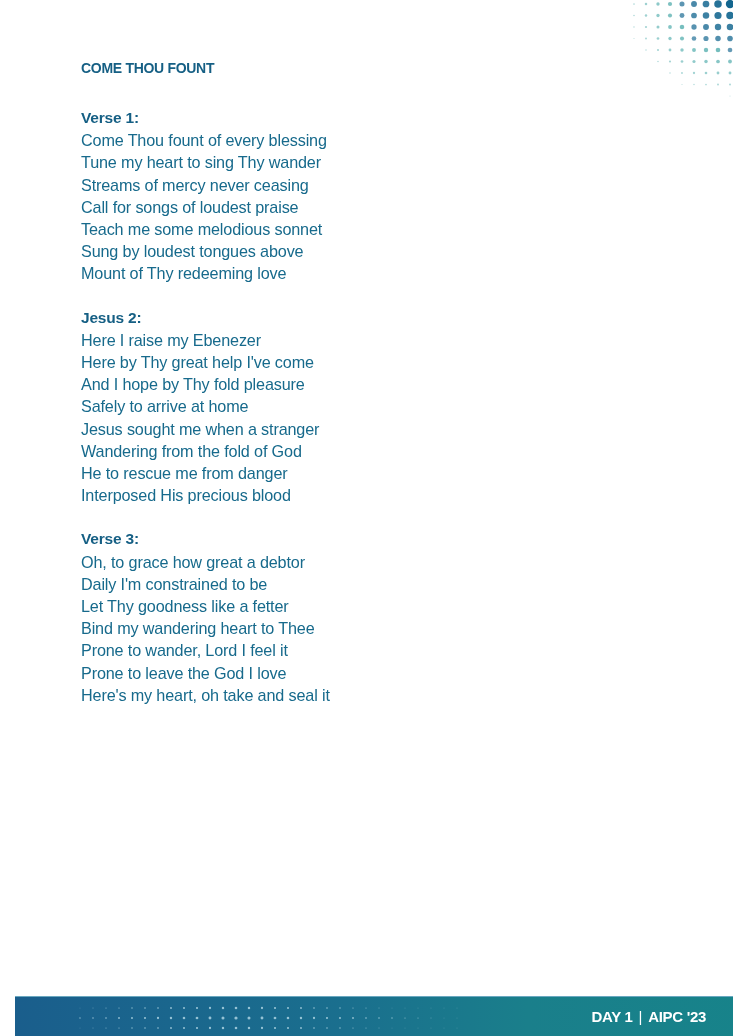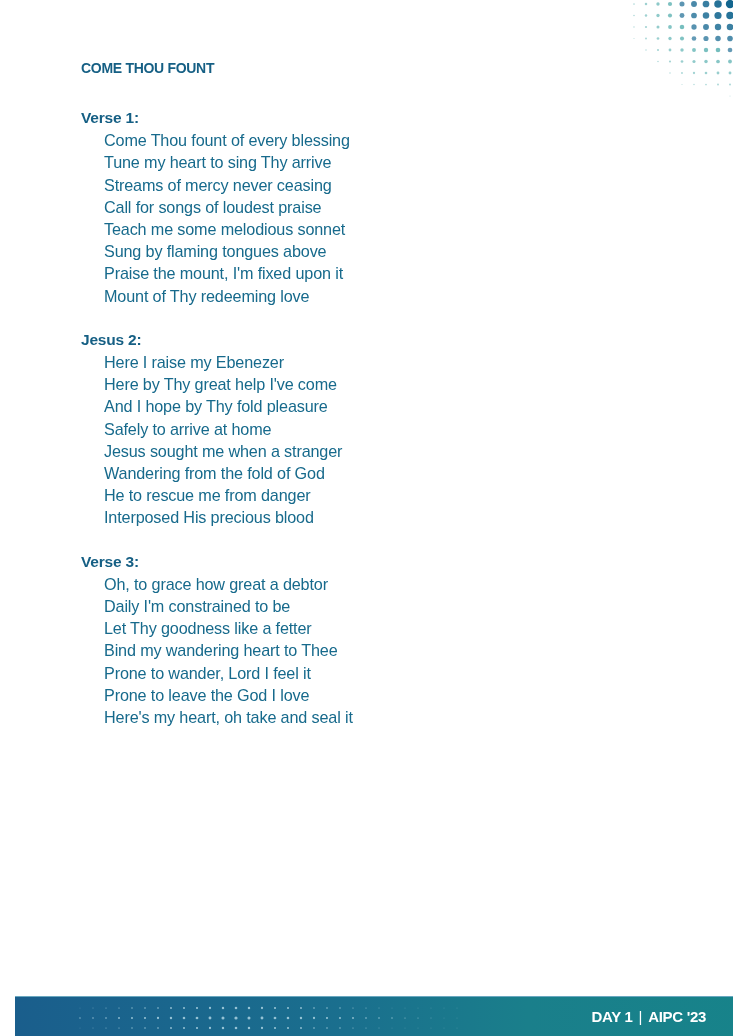--- a/index.html
+++ b/index.html
@@ -18,21 +18,20 @@
     margin: 0 0 29px 0; line-height: 20px;
   }
   .verse { margin-bottom: 22px; }
   .verse-label {
     font-size: 15.5px; font-weight: bold; color: #155f84; line-height: 22.2px;
     letter-spacing: -0.2px;
   }
   .line {
     font-size: 16.2px; line-height: 22.2px; color: #176a8c; white-space: nowrap;
     letter-spacing: -0.15px;
-    margin-left: 23px;
   }
   .footer {
     position: absolute; left: 0; bottom: 0; width: 733px; height: 39px;
     background: linear-gradient(90deg, #1a5e8c 0%, #1a6f8e 45%, #1a7f8b 70%, #17838a 100%);
     border-top: 1px solid #6aa8c0;
     margin-left: 15px;
   }
   .footer-dots { position: absolute; left: 55px; top: 6px; width: 400px; height: 30px; }
   .footer-text {
     position: absolute; right: 42px; top: 11px; color: #ffffff;
@@ -108,26 +107,25 @@
     <circle cx="89" cy="84.5" r="0.5556679624381093" fill="#2a9a9a" opacity="0.32512369674779806"></circle>
     <circle cx="137" cy="96" r="0.504" fill="#2a9a9a" opacity="0.3155555555555556"></circle>
   </svg>
 
 <div class="content">
   <div class="title">COME THOU FOUNT</div>
 
   <div class="verse">
     <div class="verse-label">Verse 1:</div>
     <div class="line">Come Thou fount of every blessing</div>
-    <div class="line">Tune my heart to sing Thy arrive</div>
+    <div class="line">Tune my heart to sing Thy wander</div>
     <div class="line">Streams of mercy never ceasing</div>
     <div class="line">Call for songs of loudest praise</div>
     <div class="line">Teach me some melodious sonnet</div>
-    <div class="line">Sung by flaming tongues above</div>
-    <div class="line">Praise the mount, I'm fixed upon it</div>
+    <div class="line">Sung by loudest tongues above</div>
     <div class="line">Mount of Thy redeeming love</div>
   </div>
 
   <div class="verse">
     <div class="verse-label">Jesus 2:</div>
     <div class="line">Here I raise my Ebenezer</div>
     <div class="line">Here by Thy great help I've come</div>
     <div class="line">And I hope by Thy fold pleasure</div>
     <div class="line">Safely to arrive at home</div>
     <div class="line">Jesus sought me when a stranger</div>

